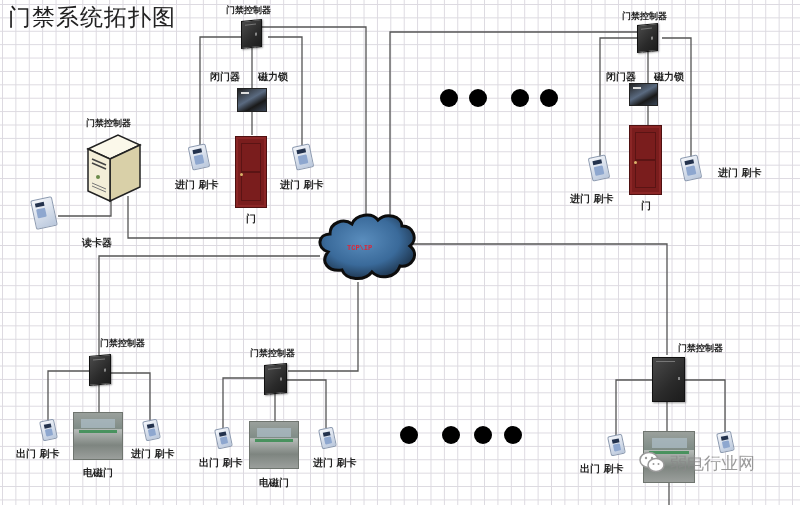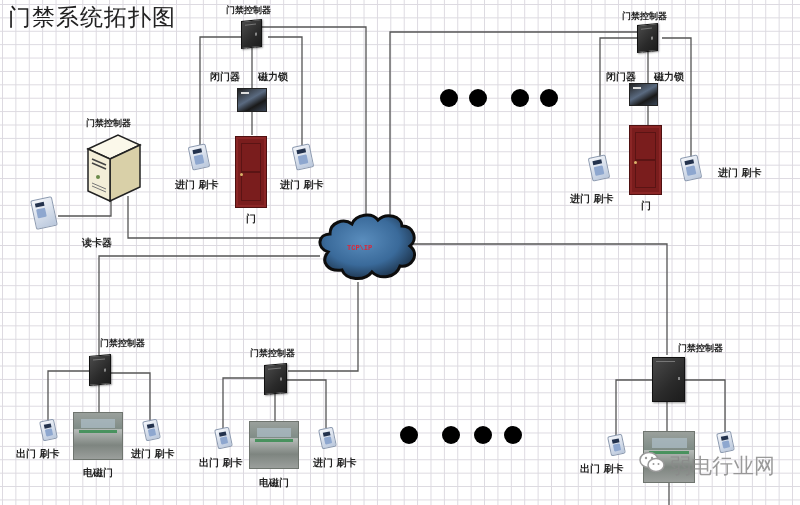--- a/index.html
+++ b/index.html
@@ -26,21 +26,21 @@
   .door .knob { position:absolute; left:4px; top:52%; width:3px; height:3px; background:#d9b36a; border-radius:50%; }
   .lock { position:absolute; background:linear-gradient(150deg,#222,#5a6a80 45%,#1a1a1a 70%,#394556); border:1px solid #222; }
   .lock::before { content:""; position:absolute; left:3px; top:3px; width:8px; height:2px; background:#ddd; }
   .emdoor { position:absolute; background:linear-gradient(180deg,#9aa09c,#7f8c86 35%,#b7bcb9 36%,#7e8580 70%,#9b9f9c); border:1px solid #6f756f; }
   .emdoor::before { content:""; position:absolute; left:10%; right:10%; top:38%; height:3px; background:#2f8a4a; opacity:.8; }
   .emdoor::after { content:""; position:absolute; left:15%; right:15%; top:12%; height:20%; background:#aebfc9; opacity:.7; }
   .dot { position:absolute; width:18px; height:18px; border-radius:50%; background:#000; }
   .server { position:absolute; left:84px; top:131px; width:60px; height:72px; }
   .cloud { position:absolute; left:314px; top:208px; width:110px; height:76px; }
   .cloud-label { position:absolute; left:347px; top:244px; font-size:7px; color:#d9283a; font-weight:bold; font-family:Liberation Mono, monospace; }
-  .watermark { position:absolute; left:644px; top:452px; font-size:21px; color:#8a8a8a; opacity:.85; font-family:"DejaVu Sans", sans-serif; }
+  .watermark { position:absolute; left:644px; top:452px; font-size:17px; color:#8a8a8a; opacity:.85; font-family:"DejaVu Sans", sans-serif; }
   .wm-icon { position:absolute; left:638px; top:450px; width:28px; height:24px; }
 </style>
 </head>
 <body>
 
 <div id="canvas"></div>
 
 <svg id="wires" viewBox="0 0 800 505">
   <g fill="none" stroke="#555" stroke-width="1.3">
 

